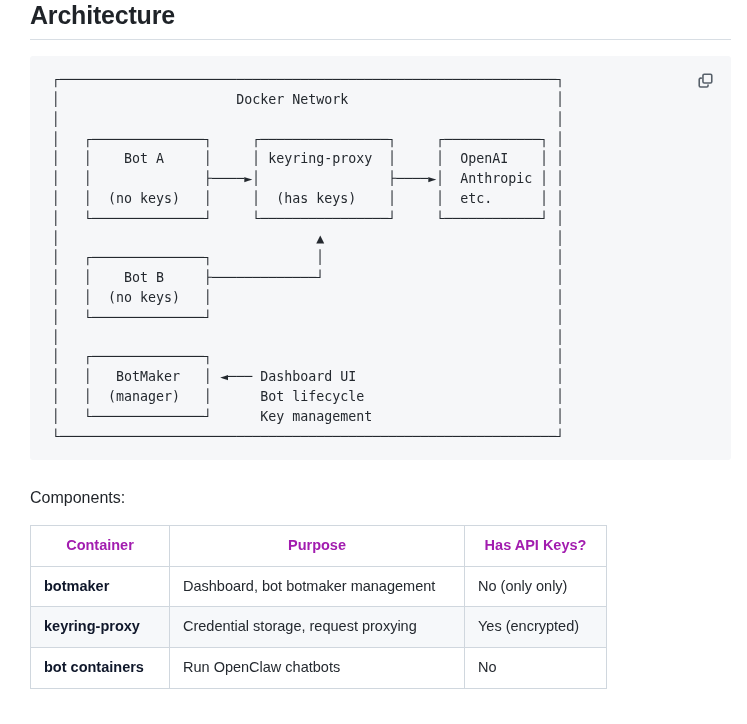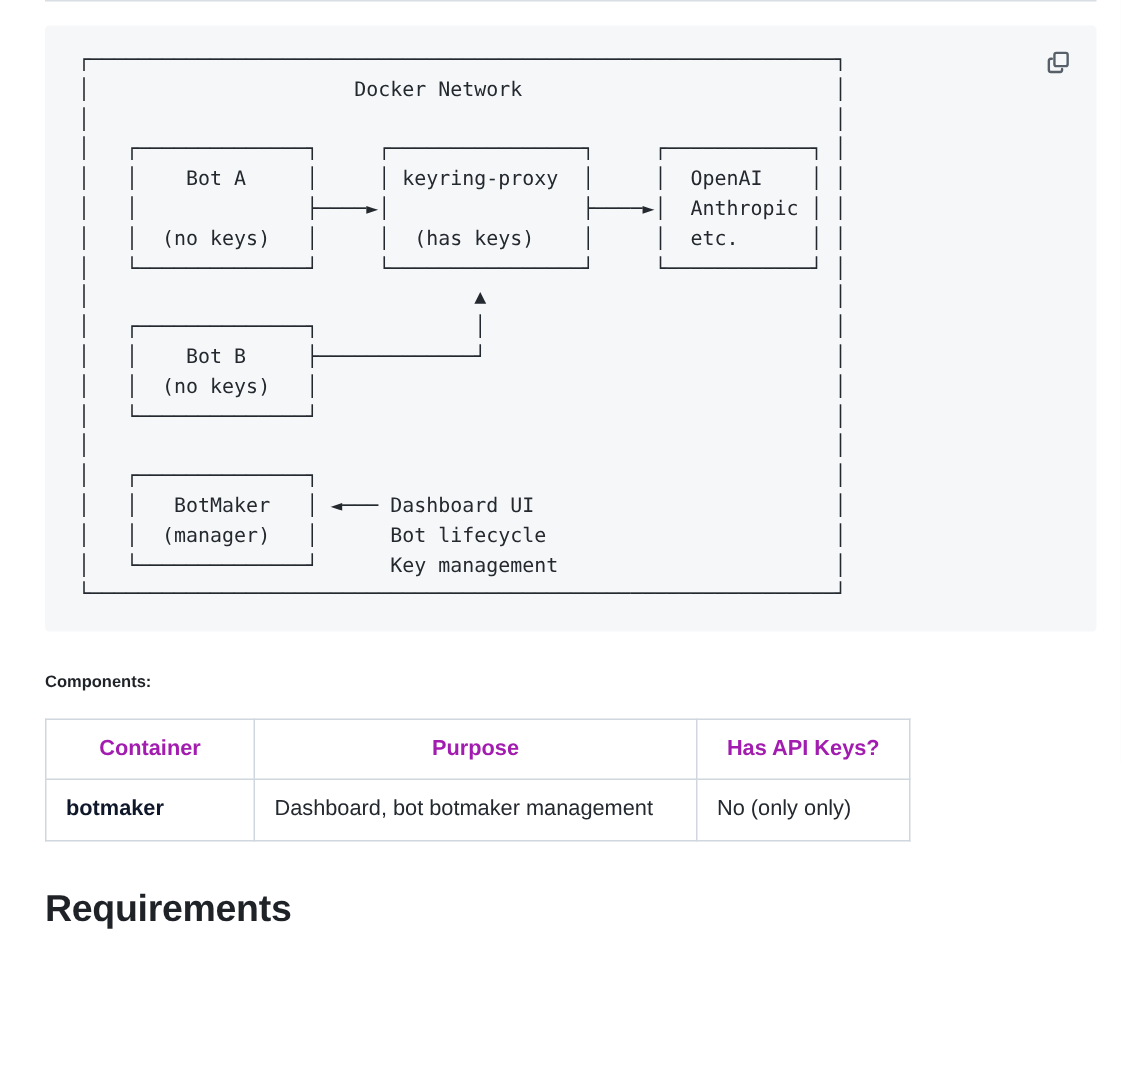--- a/index.html
+++ b/index.html
@@ -75,22 +75,22 @@
     border: none;
     border-radius: 4px;
     cursor: pointer;
     padding: 0;
   }
   .copy-btn svg { display: block; }
 
   
   .components-label {
     margin: 27px 0 0 0;
-    font-size: 11px;
-    font-weight: bold;
+    font-size: 16px;
+    font-weight: normal;
     color: #1f2328;
     line-height: 1.4;
   }
 
   
   table.components-table {
     margin-top: 15px;
     border-collapse: collapse;
     border-spacing: 0;
     font-size: 14.5px;
@@ -128,20 +128,21 @@
     margin: 0;
     padding: 31px 0 0 0;
     letter-spacing: -0.2px;
   }
 </style>
 </head>
 <body>
 
 <div class="page">
 
+  <h1 class="section-title">Architecture</h1>
   <div class="rule"></div>
 
   <div class="codeblock-wrap">
     <pre class="ascii"> ┌──────────────────────────────────────────────────────────────┐
  │                      Docker Network                          │
  │                                                              │
  │   ┌──────────────┐     ┌────────────────┐     ┌────────────┐ │
  │   │    Bot A     │     │ keyring-proxy  │     │  OpenAI    │ │
  │   │              ├────►│                ├────►│  Anthropic │ │
  │   │  (no keys)   │     │  (has keys)    │     │  etc.      │ │
@@ -181,18 +182,28 @@
         <th>Purpose</th>
         <th>Has API Keys?</th>
       </tr>
     </thead>
     <tbody>
       <tr>
         <td class="col-container">botmaker</td>
         <td>Dashboard, bot botmaker management</td>
         <td>No (only only)</td>
       </tr>
+      <tr class="striped">
+        <td class="col-container">keyring-proxy</td>
+        <td>Credential storage, request proxying</td>
+        <td>Yes (encrypted)</td>
+      </tr>
+      <tr>
+        <td class="col-container">bot containers</td>
+        <td>Run OpenClaw chatbots</td>
+        <td>No</td>
+      </tr>
     </tbody>
   </table>
 
   <h1 class="requirements">Requirements</h1>
 
 </div>
 
 </body></html>

